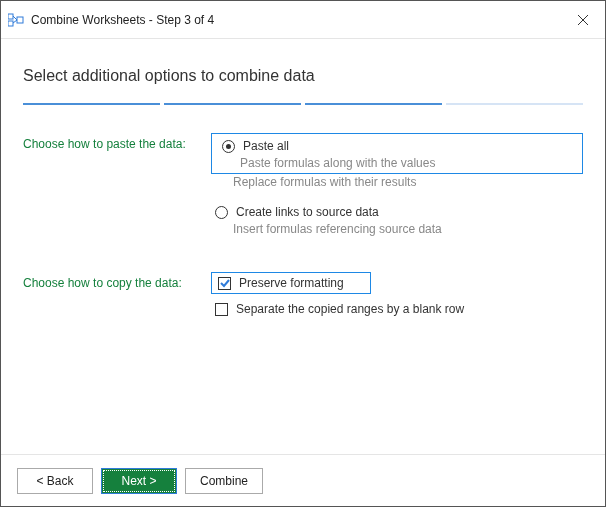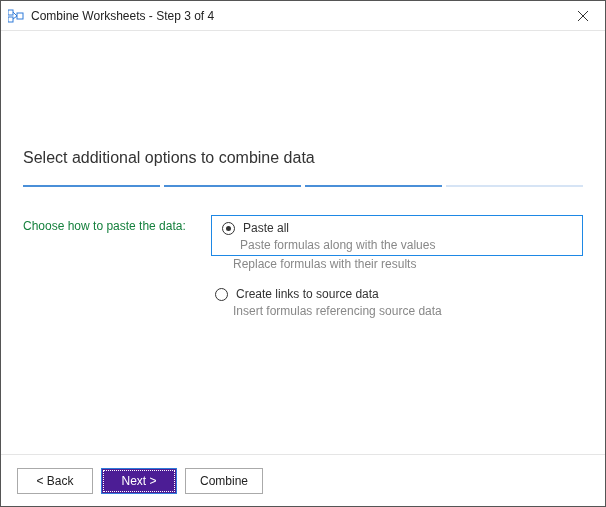--- a/index.html
+++ b/index.html
@@ -10,21 +10,21 @@
     background: #fff;
     width: 606px;
     height: 507px;
     border: 1px solid #555;
     display: flex;
     flex-direction: column;
     overflow: hidden;
   }
   
   .titlebar {
-    height: 30px;
+    height: 38px;
     display: flex;
     align-items: center;
     padding: 0 0 0 6px;
     border-bottom: 1px solid #e5e5e5;
   }
   .titlebar .app-icon {
     width: 18px; height: 18px;
     display: flex; align-items: center; justify-content: center;
     margin-right: 6px;
   }
@@ -34,21 +34,20 @@
     display: flex; align-items: center; justify-content: center;
     cursor: pointer;
   }
 
   
   .content {
     flex: 1;
     padding: 28px 22px 10px 22px;
     display: flex;
     flex-direction: column;
-    justify-content: center;
   }
   .heading {
     font-size: 16px;
     color: #333;
     margin-bottom: 18px;
   }
   .progress {
     display: flex;
     gap: 4px;
     margin-bottom: 28px;
@@ -144,21 +143,21 @@
     border: 1px solid #aaa;
     background: #fff;
     font-size: 12px;
     color: #222;
     display: inline-flex;
     align-items: center; justify-content: center;
     cursor: pointer;
     padding: 8px 14px;
   }
   .btn.primary {
-    background: #4c1d95;
+    background: #15803d;
     color: #fff;
     border: 1px solid #2f7bd9;
     outline: 1px dotted #fff;
     outline-offset: -3px;
   }
 </style>
 </head>
 <body>
 
 <div class="titlebar">
@@ -210,20 +209,42 @@
         <div class="radio-row">
           <span class="radio"></span>
           <span>Create links to source data</span>
         </div>
         <div class="option-desc">Insert formulas referencing source data</div>
       </div>
 
     </div>
   </div>
 
+  <div class="section">
+    <div class="section-label">Choose how to copy the data:</div>
+    <div class="section-body">
+
+      <div class="check-row option-highlight" style="width:160px">
+        <span class="checkbox checked">
+          <svg width="10" height="10" viewBox="0 0 10 10">
+            <polyline points="1,5 4,8 9,2" fill="none" stroke="#2f7bd9" stroke-width="2"></polyline>
+          </svg>
+        </span>
+        <span>Preserve formatting</span>
+      </div>
+
+      <div class="check-row" style="margin-top:6px">
+        <span class="checkbox">
+          
+        </span>
+        <span>Separate the copied ranges by a blank row</span>
+      </div>
+
+    </div>
+  </div>
 
 </div>
 
 <div class="footer">
   <div class="btn">&lt; Back</div>
   <div class="btn primary">Next &gt;</div>
   <div class="btn">Combine</div>
 </div>
 
 </body></html>

